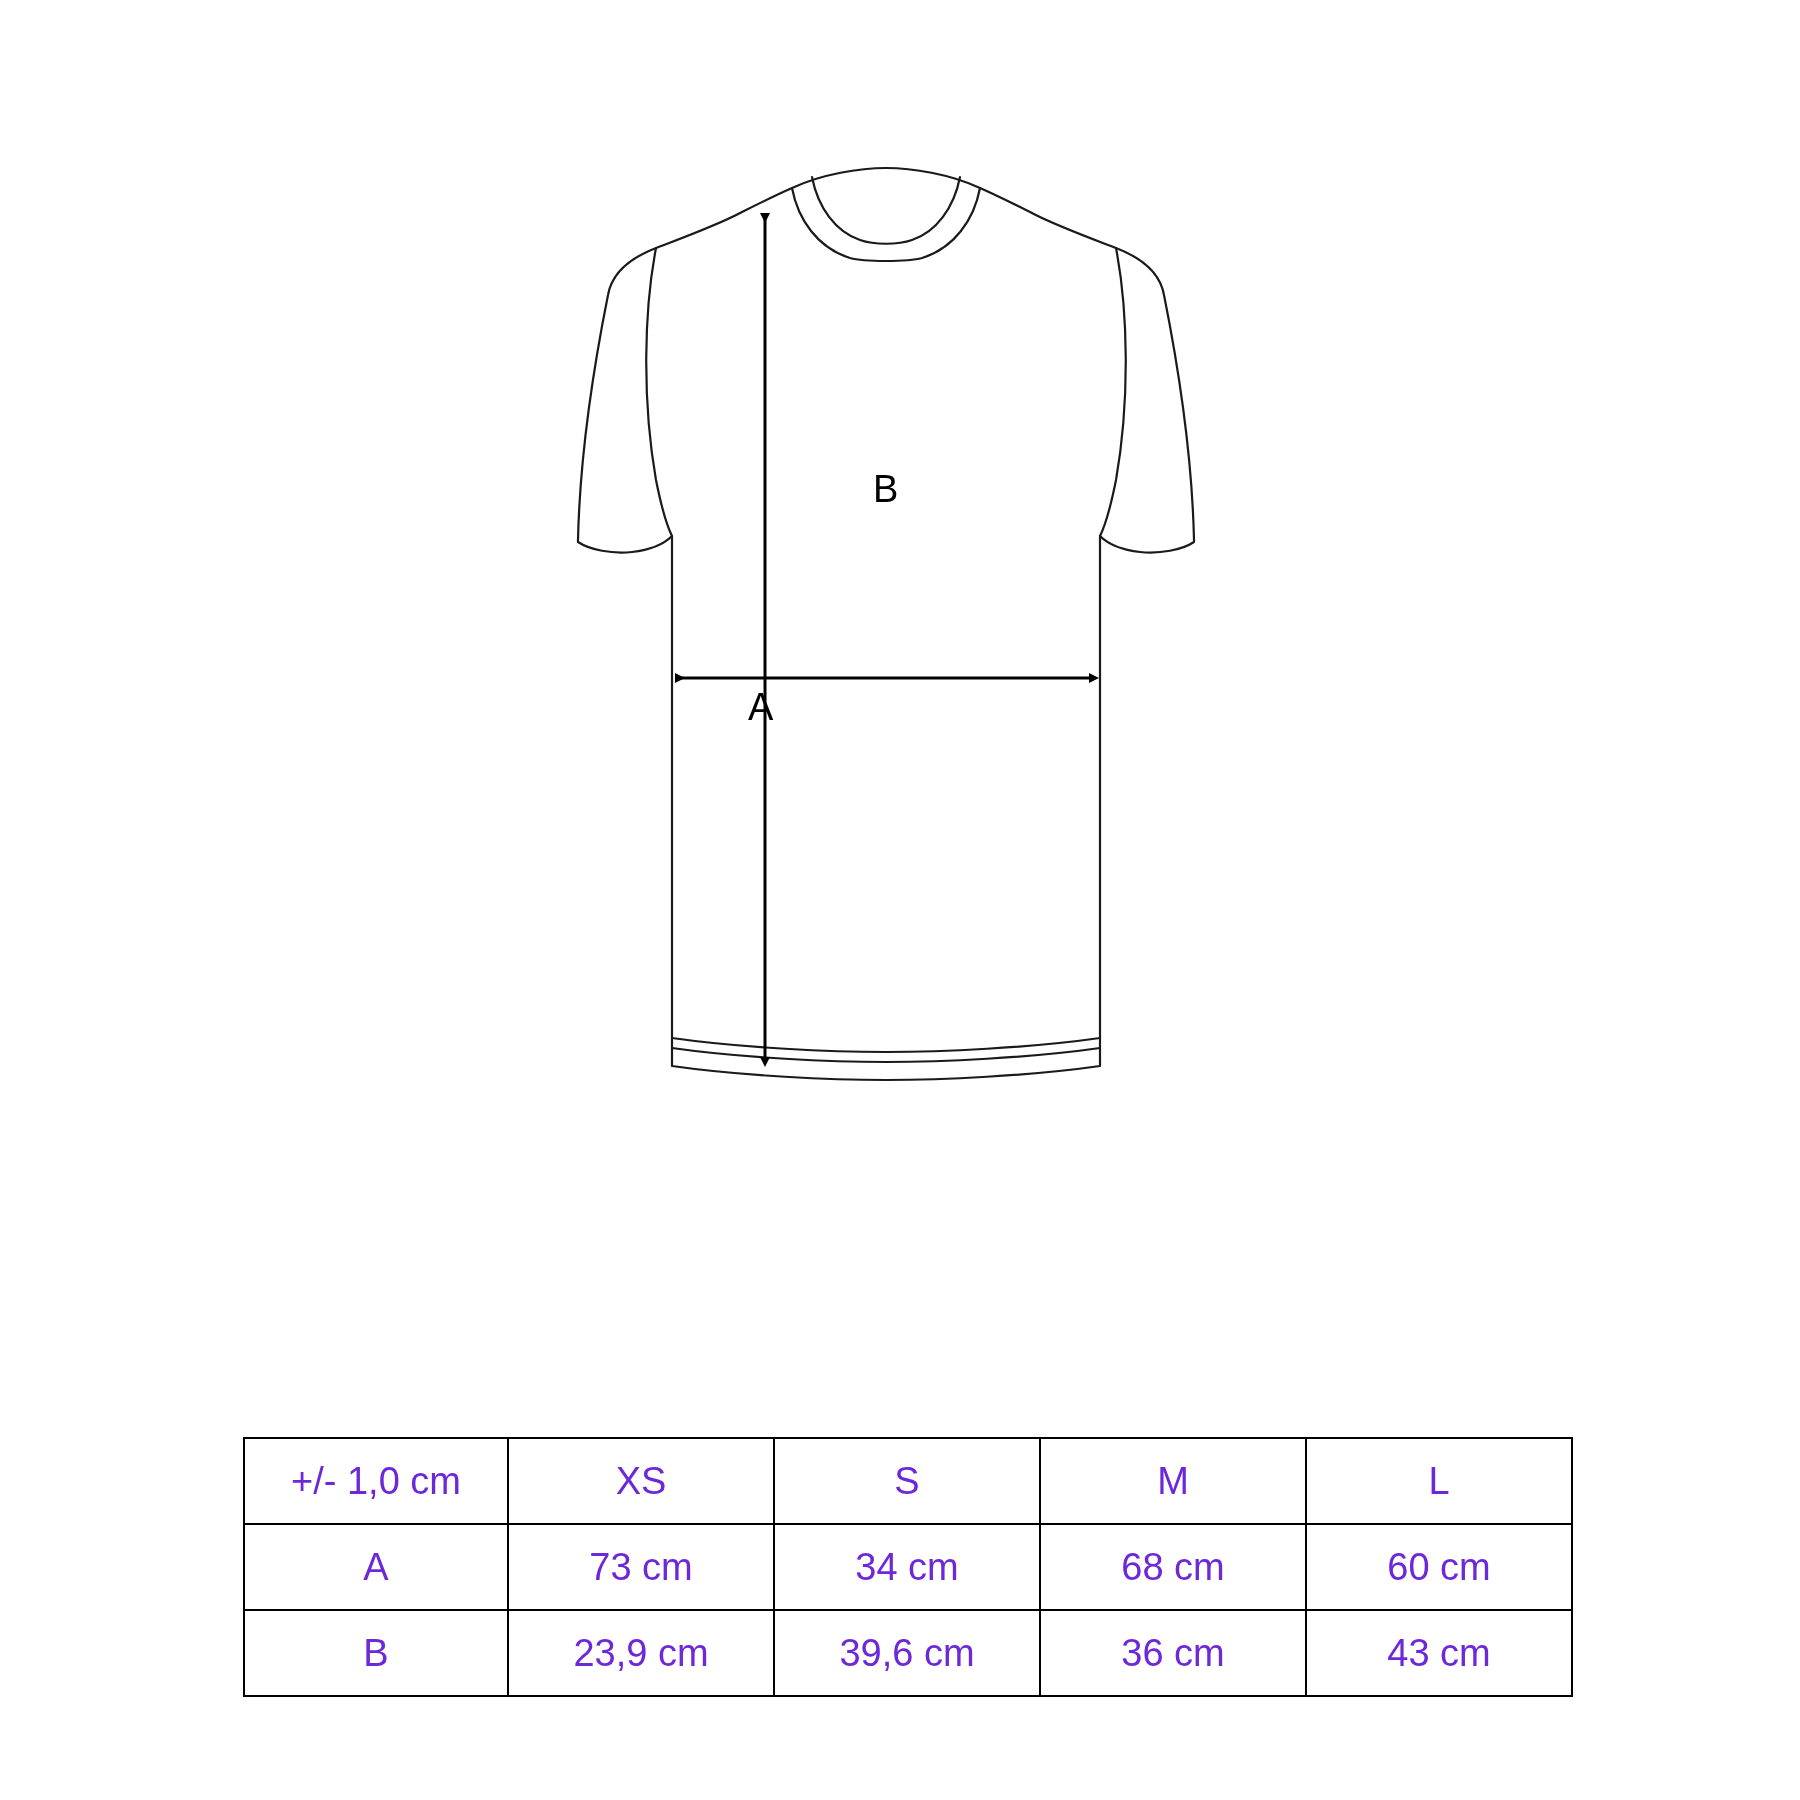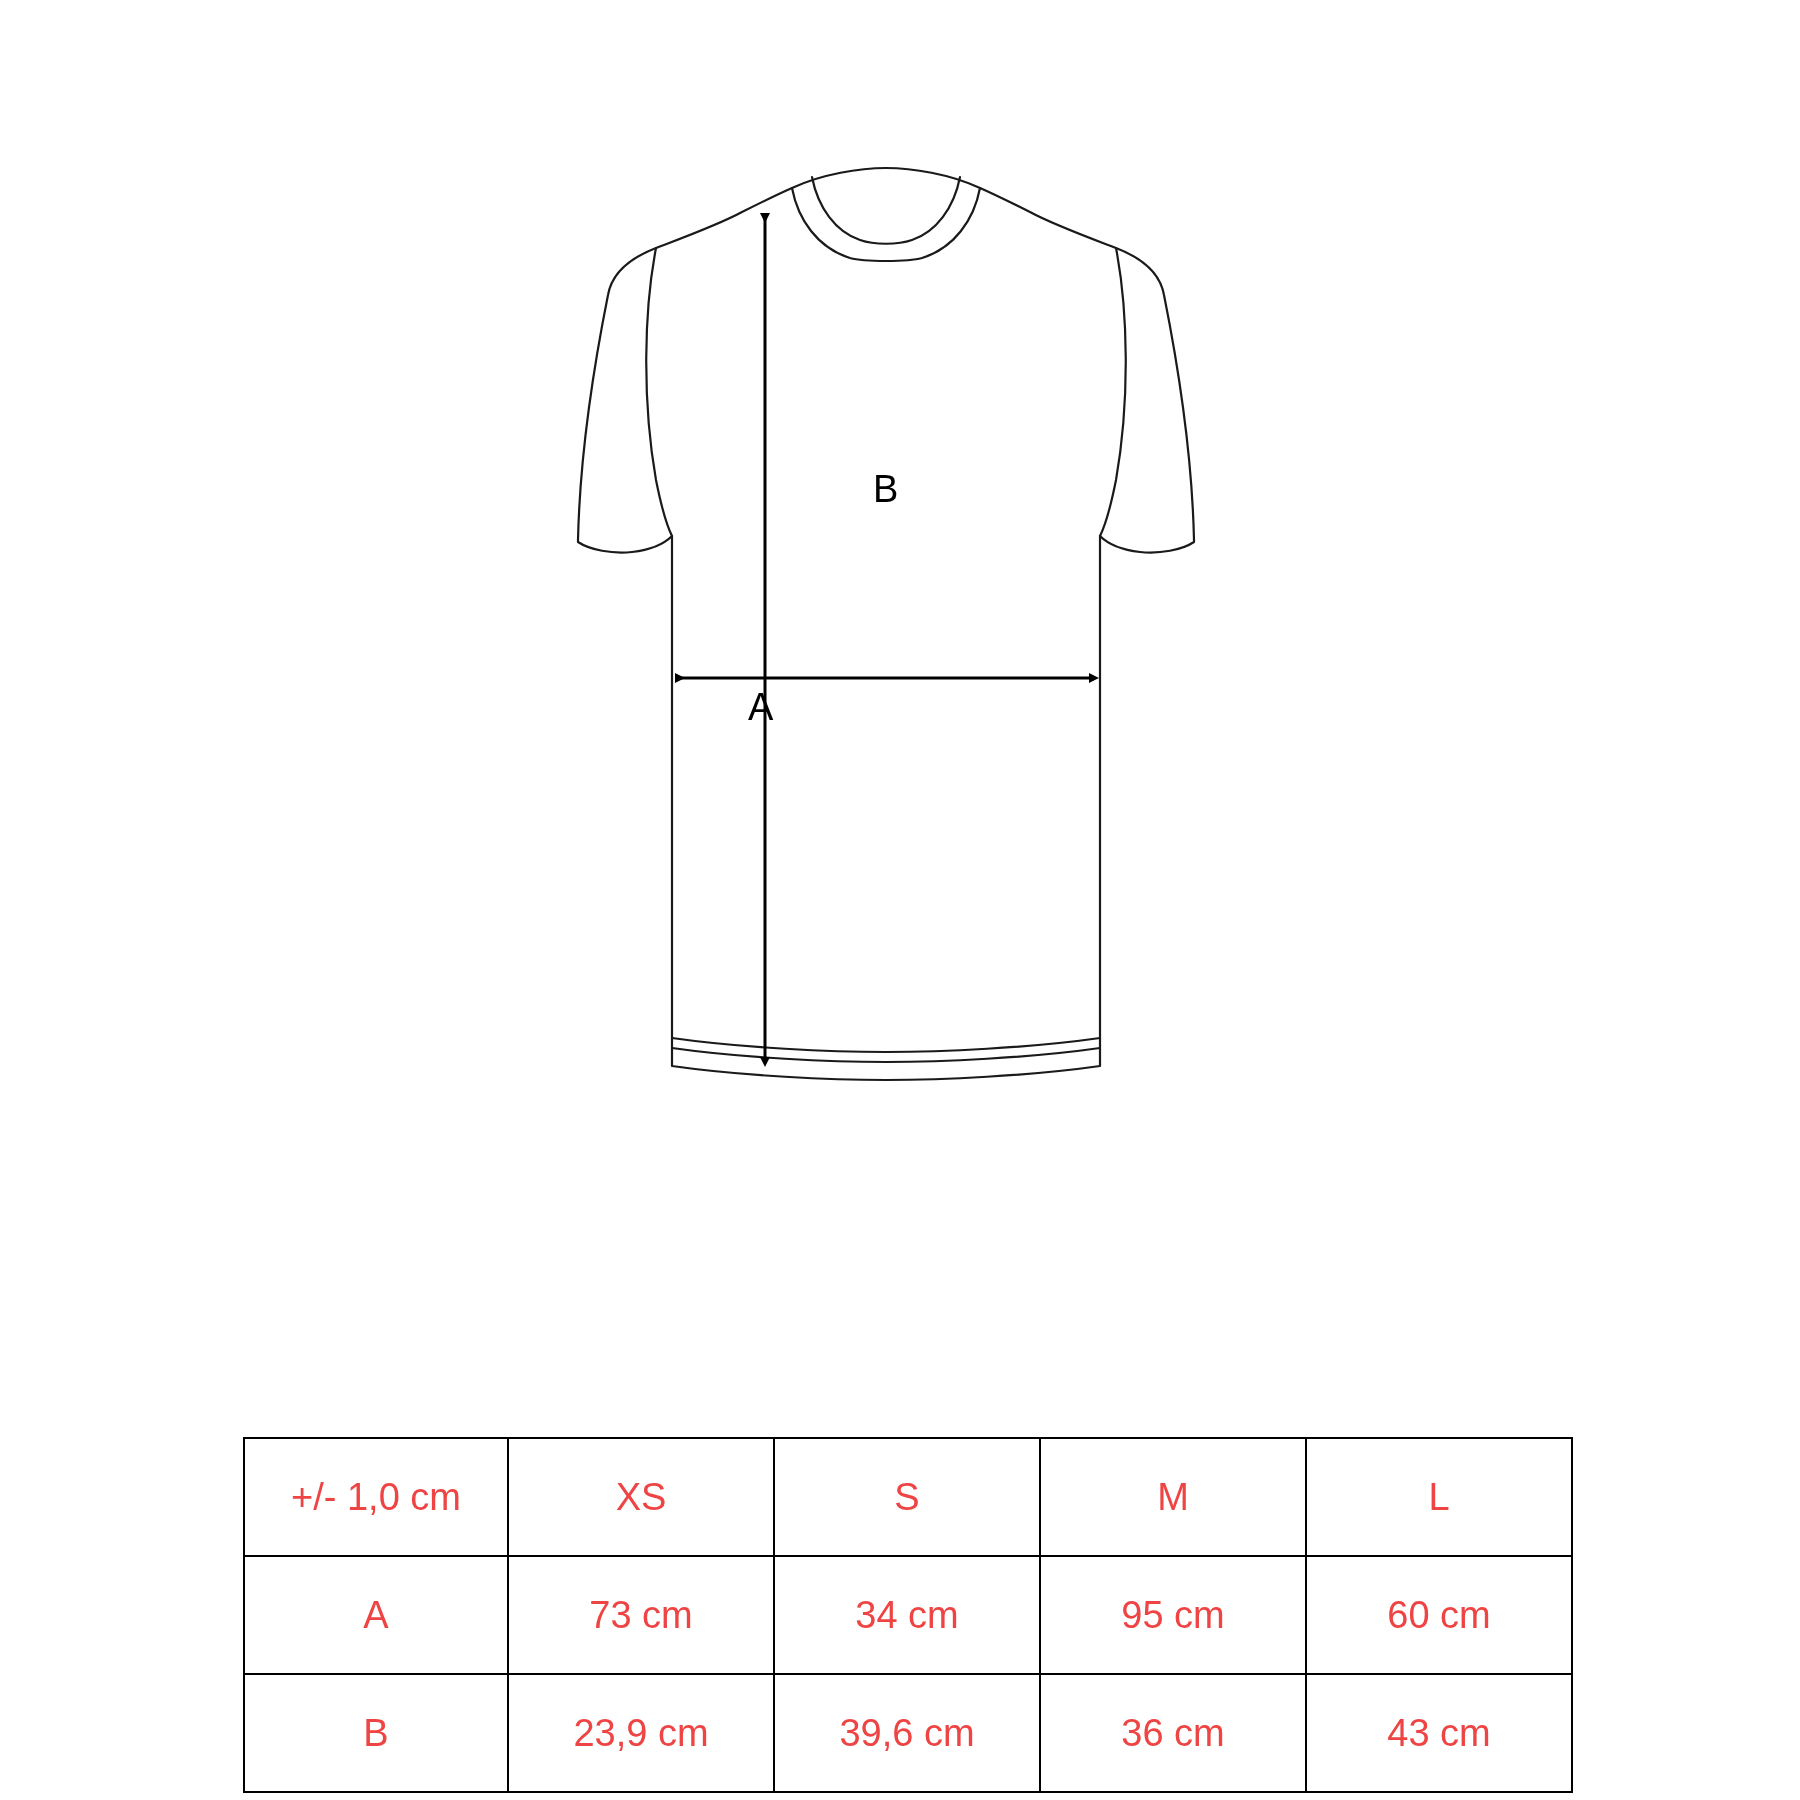--- a/index.html
+++ b/index.html
@@ -60,22 +60,22 @@
     table-layout: fixed;
   }
   table.size-table td,
   table.size-table th {
     border: 2px solid #000000;
     height: 84px;
     text-align: center;
     vertical-align: middle;
     font-size: 38px;
     font-weight: normal;
-    color: #ef4444;
-    padding: 16px;
+    color: #6d28d9;
+    padding: 0;
   }
   table.size-table col.c0 { width: 264px; }
   table.size-table col.c1 { width: 266px; }
   table.size-table col.c2 { width: 266px; }
   table.size-table col.c3 { width: 266px; }
   table.size-table col.c4 { width: 266px; }
 </style>
 </head>
 <body>
 
@@ -161,21 +161,21 @@
           <th>S</th>
           <th>M</th>
           <th>L</th>
         </tr>
       </thead>
       <tbody>
         <tr>
           <td>A</td>
           <td>73 cm</td>
           <td>34 cm</td>
-          <td>95 cm</td>
+          <td>68 cm</td>
           <td>60 cm</td>
         </tr>
         <tr>
           <td>B</td>
           <td>23,9 cm</td>
           <td>39,6 cm</td>
           <td>36 cm</td>
           <td>43 cm</td>
         </tr>
       </tbody>

